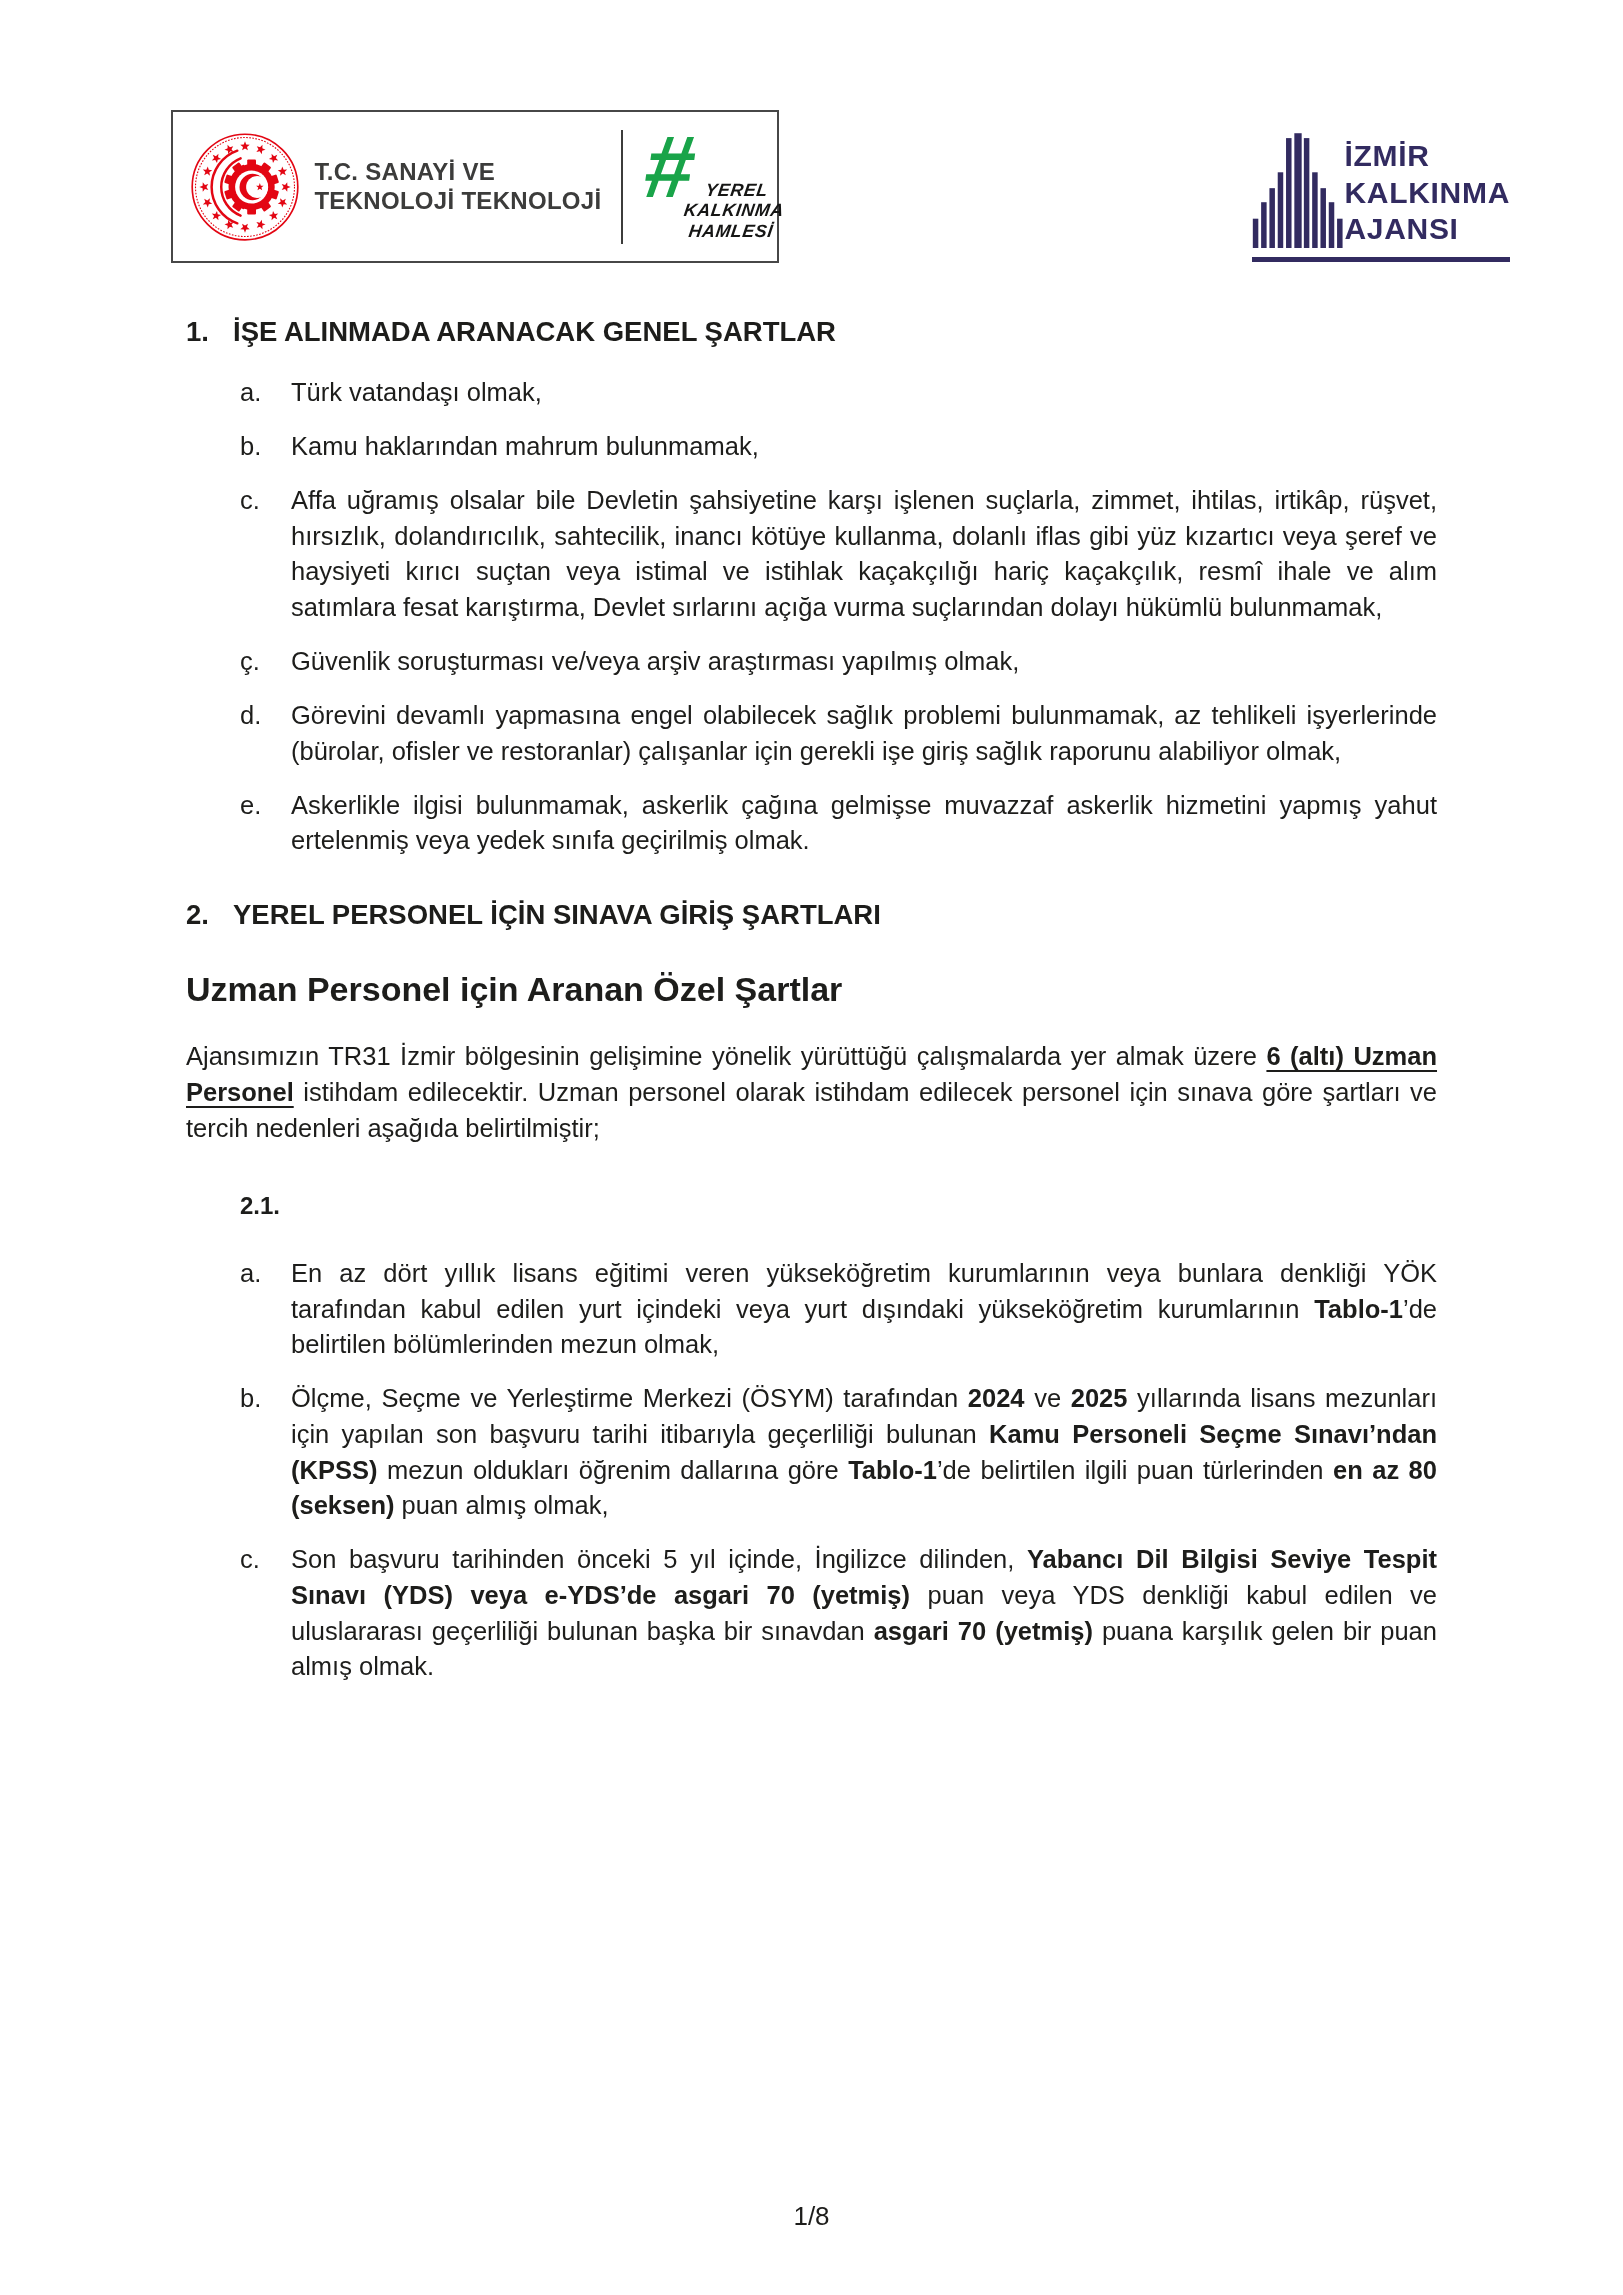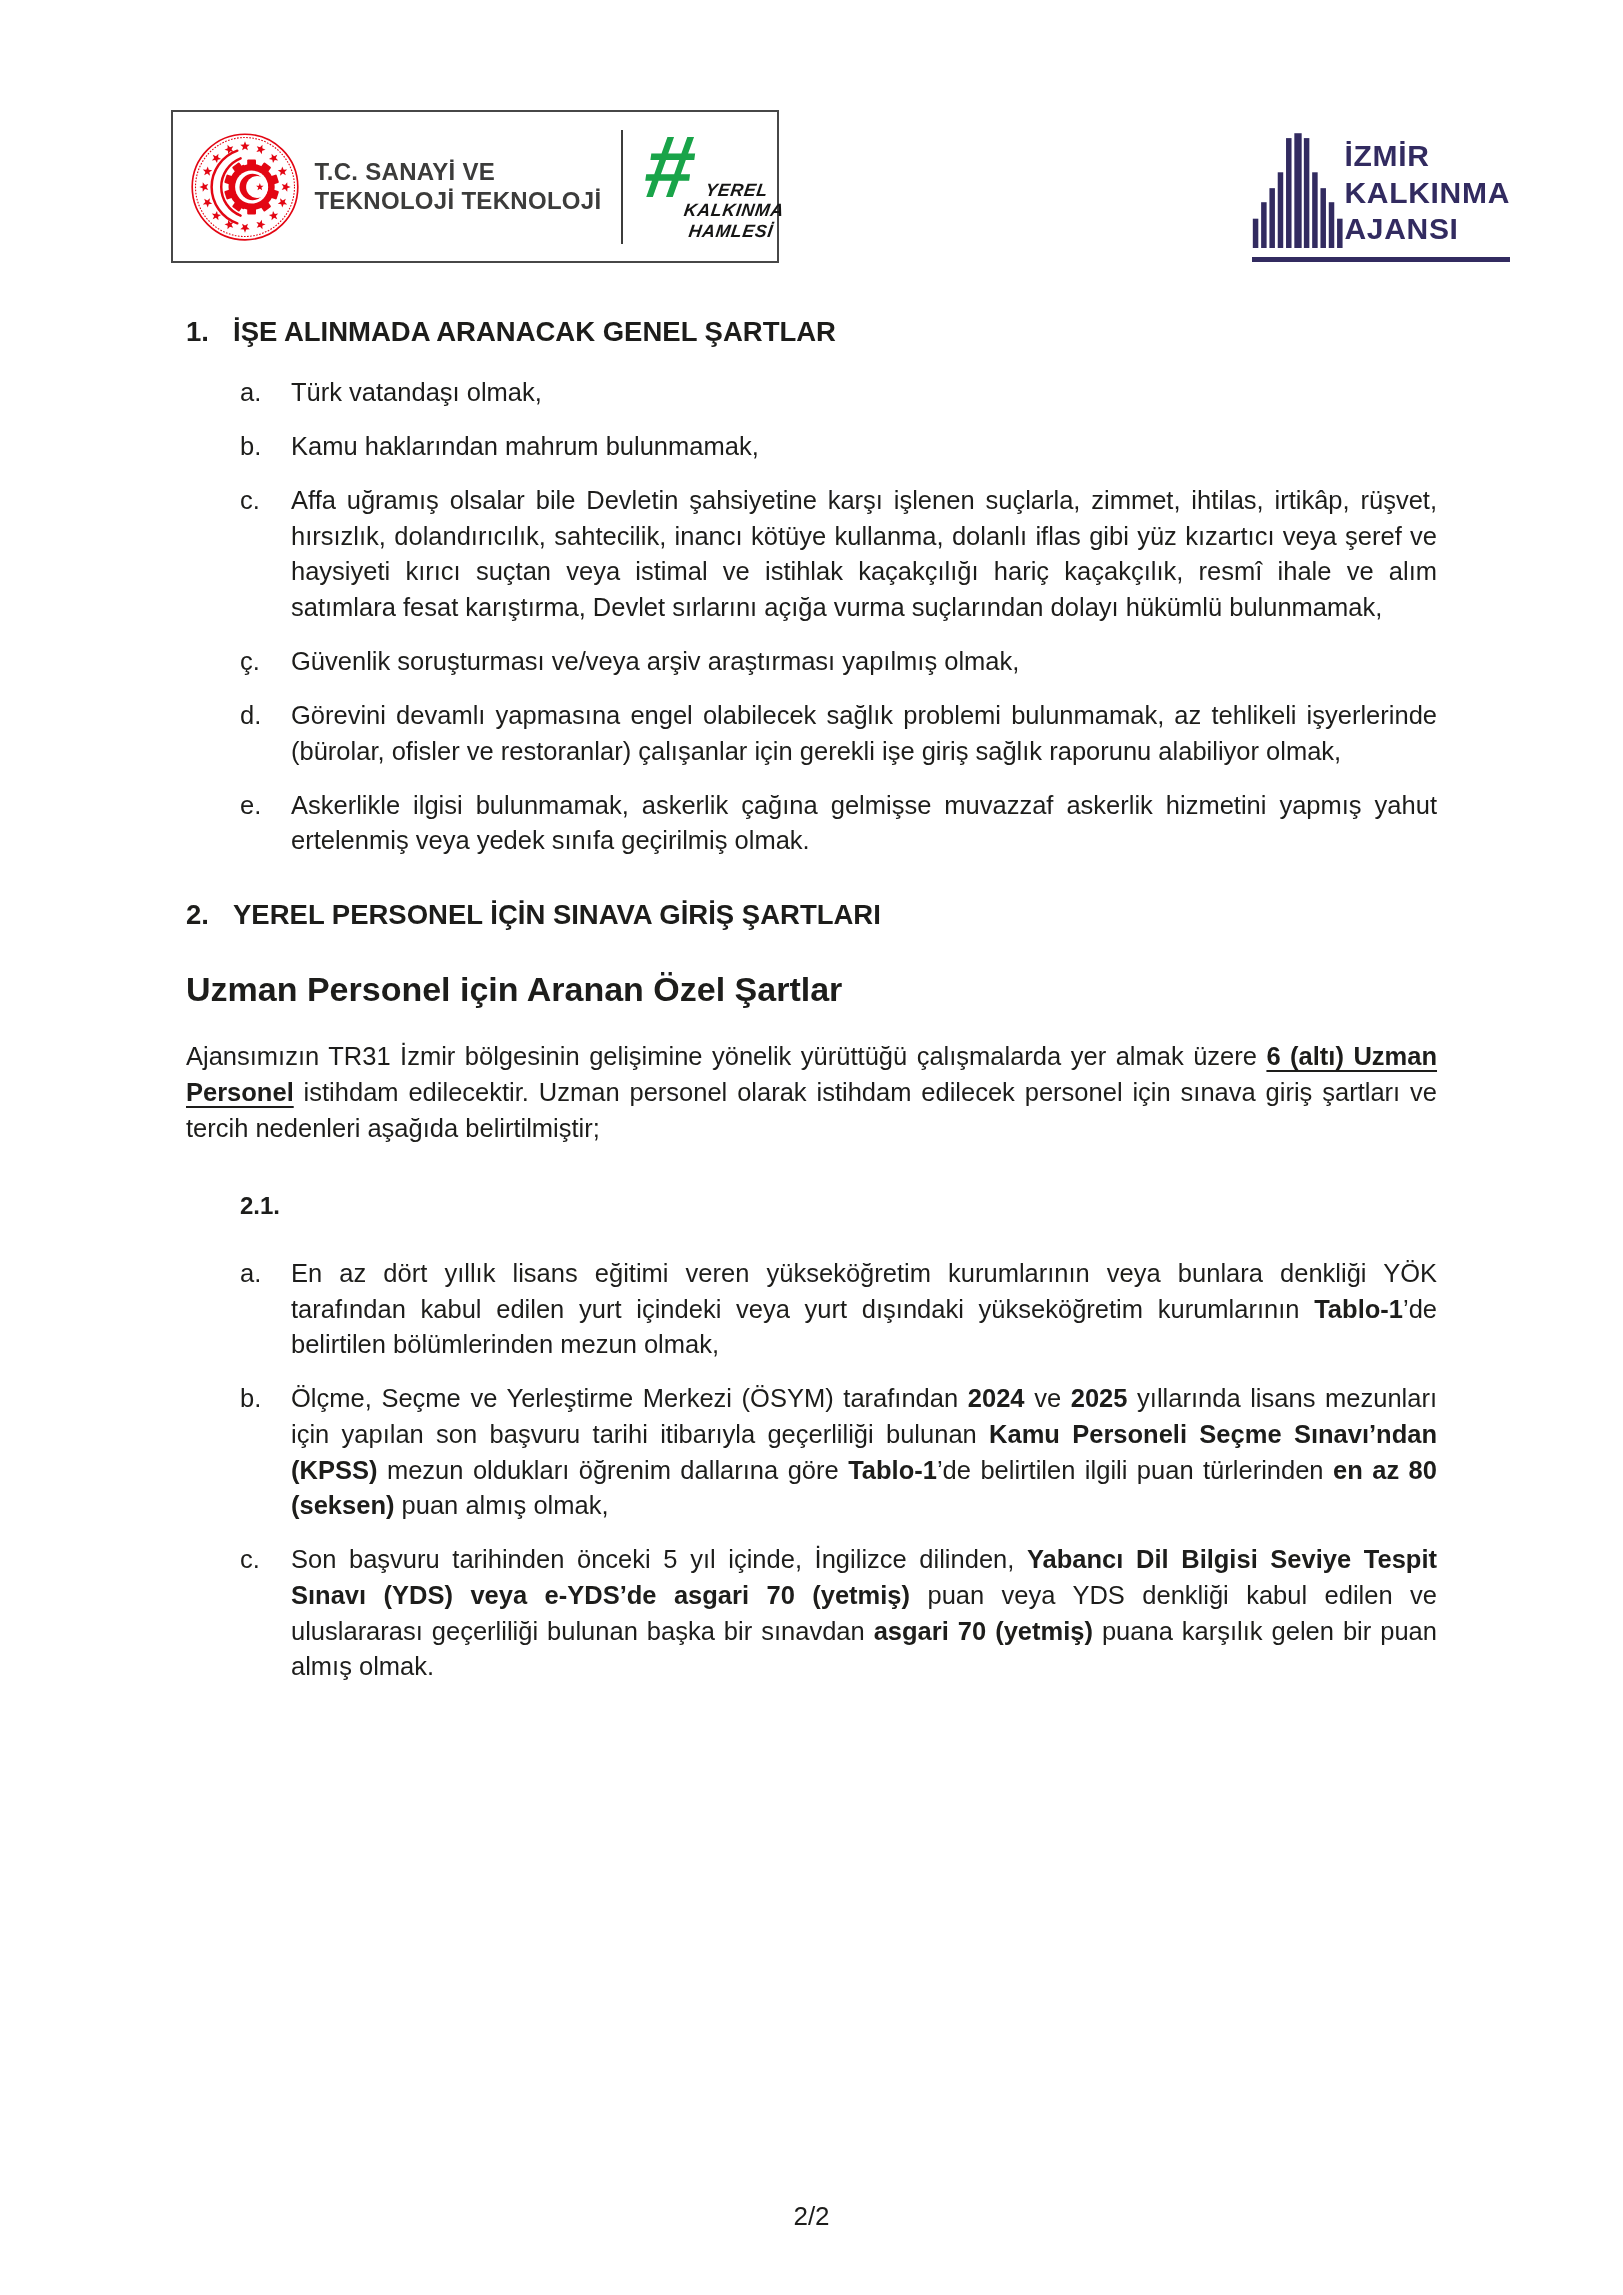--- a/index.html
+++ b/index.html
@@ -224,21 +224,21 @@
       </div>
     </div>
 
     <div class="sec-h sec2-h">
       <span class="num">2.</span>
       <span>YEREL PERSONEL İÇİN SINAVA GİRİŞ ŞARTLARI</span>
     </div>
 
     <div class="subhead">Uzman Personel için Aranan Özel Şartlar</div>
 
-    <div class="intro"><span>Ajansımızın TR31 İzmir bölgesinin gelişimine yönelik yürüttüğü çalışmalarda yer almak üzere </span><span class="b u">6 (altı) Uzman Personel</span><span> istihdam edilecektir. Uzman personel olarak istihdam edilecek personel için sınava giriş şartları ve tercih nedenleri aşağıda belirtilmiştir;</span></div>
+    <div class="intro"><span>Ajansımızın TR31 İzmir bölgesinin gelişimine yönelik yürüttüğü çalışmalarda yer almak üzere </span><span class="b u">6 (altı) Uzman Personel</span><span> istihdam edilecektir. Uzman personel olarak istihdam edilecek personel için sınava göre şartları ve tercih nedenleri aşağıda belirtilmiştir;</span></div>
 
     <div class="sub-h">
       <span class="num">2.1.</span>
     </div>
 
     <div class="items">
       <div class="item">
         <span class="marker">a.</span>
         <span class="text"><span>En az dört yıllık lisans eğitimi veren yükseköğretim kurumlarının veya bunlara denkliği YÖK tarafından kabul edilen yurt içindeki veya yurt dışındaki yükseköğretim kurumlarının </span><span class="b">Tablo-1</span><span>’de belirtilen bölümlerinden mezun olmak,</span></span>
       </div>
@@ -248,17 +248,17 @@
       </div>
       <div class="item">
         <span class="marker">c.</span>
         <span class="text"><span>Son başvuru tarihinden önceki 5 yıl içinde, İngilizce dilinden, </span><span class="b">Yabancı Dil Bilgisi Seviye Tespit Sınavı (YDS) veya e-YDS’de asgari 70 (yetmiş)</span><span> puan veya YDS denkliği kabul edilen ve uluslararası geçerliliği bulunan başka bir sınavdan </span><span class="b">asgari 70 (yetmiş)</span><span> puana karşılık gelen bir puan almış olmak.</span></span>
       </div>
     </div>
 
   </div>
 
   <div class="footer">
-    <span>2/2</span>
+    <span>1/8</span>
   </div>
 
 </div>
 
 
 </body></html>

